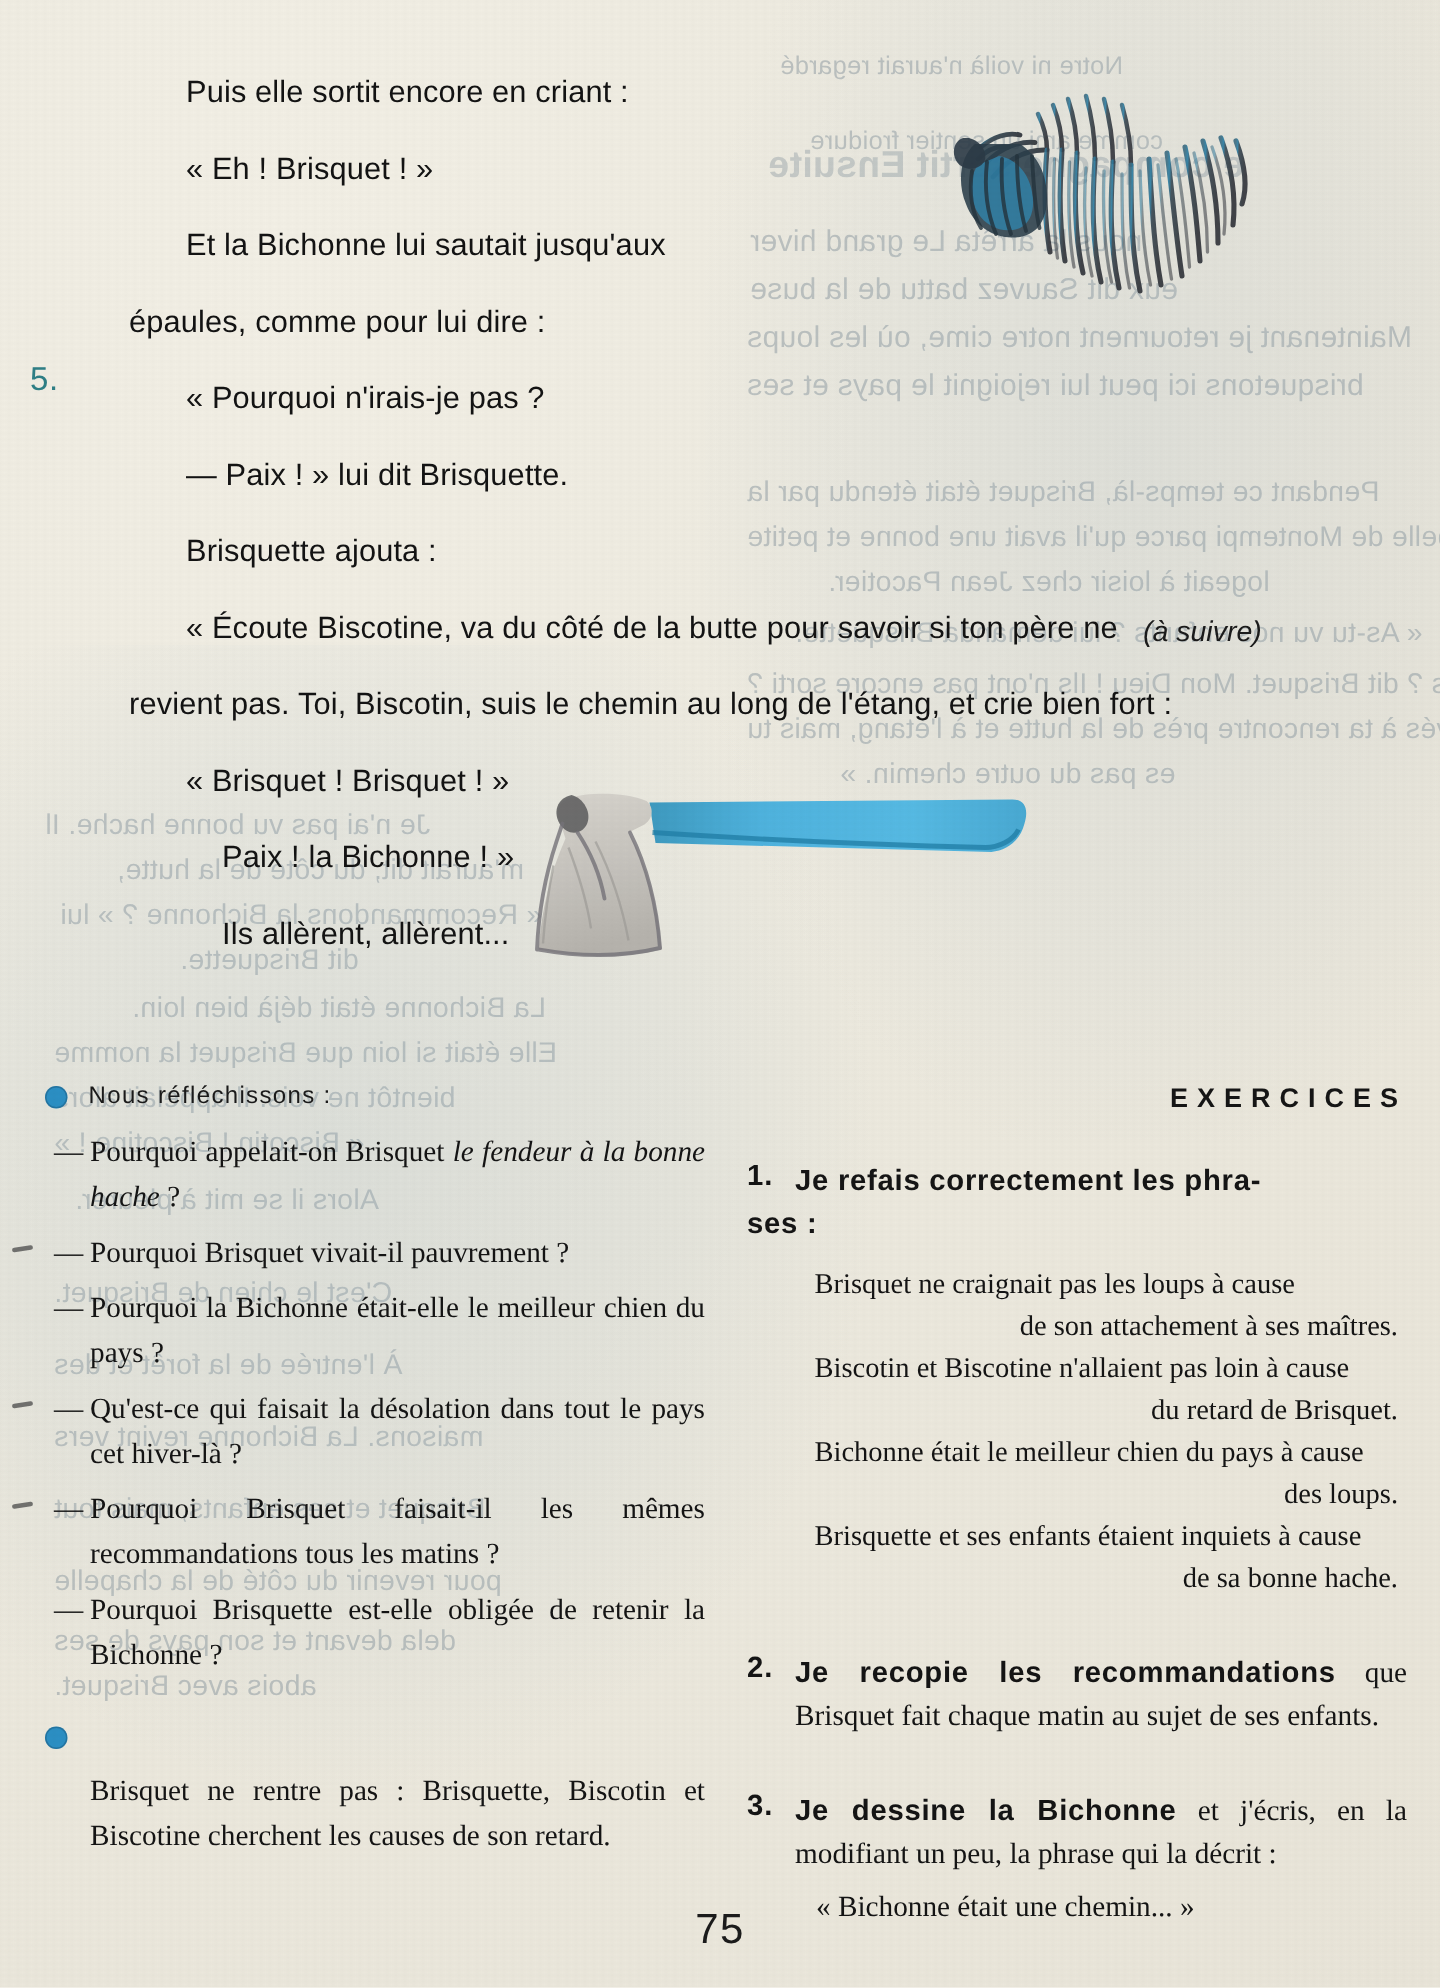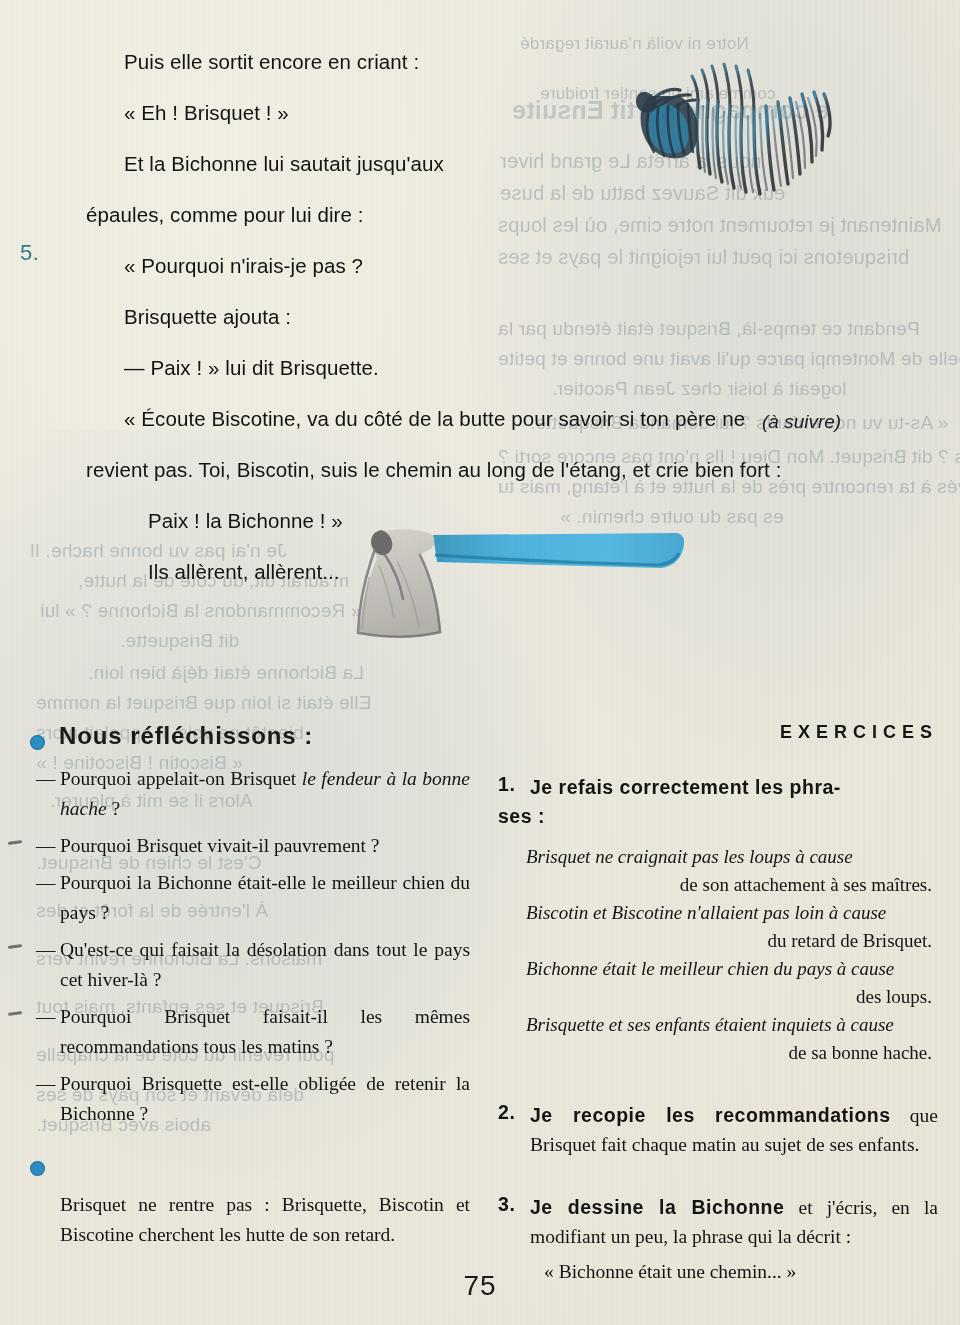--- a/index.html
+++ b/index.html
@@ -77,22 +77,22 @@
   
   #dog{position:absolute;left:632px;top:36px;width:225px;height:190px;}
   
   #axe{position:absolute;left:345px;top:515px;width:350px;height:125px;}
 
   
   .colL{position:absolute;left:30px;top:722px;width:440px;}
   .colR{position:absolute;left:498px;top:722px;width:440px;}
 
   .sechead{
-    display:flex;align-items:flex-end;gap:14px;
-    font-weight:bold;font-size:24px;letter-spacing:.9px;
+    display:flex;align-items:center;gap:14px;
+    font-weight:normal;font-size:16px;letter-spacing:.9px;
     color:#1a1a1a;margin:0 0 14px 0;
   }
   .bullet{
     width:15px;height:15px;border-radius:50%;
     background:#2b8fc4;
     box-shadow:0 0 0 1px rgba(20,70,100,.35) inset;
     flex:0 0 auto;
   }
   .qlist{margin:0;padding:0;list-style:none;
     font-family:"Liberation Serif", serif;
@@ -126,21 +126,21 @@
   }
   .ex-title-line{
     font-family:"Liberation Sans", sans-serif;
     font-weight:bold;font-size:19.5px;line-height:29px;letter-spacing:.5px;
   }
   .ex1lines{
     font-family:"Liberation Serif", serif;
     font-size:19px;line-height:28px;color:#141414;
     margin-top:12px;padding-left:28px;
   }
-  .ex1lines .it{font-style:italic;display:block;}
+  .ex1lines .it{display:block;margin-left:17px;}
   .ex1lines .ro{font-style:normal;display:block;text-align:right;padding-right:6px;}
   .quoteline{
     font-family:"Liberation Serif", serif;
     font-size:19.5px;line-height:29px;padding-left:46px;margin-top:6px;color:#141414;
   }
   .mixed{
     font-family:"Liberation Serif", serif;
     font-size:19.5px;line-height:29px;color:#141414;
     text-align:justify;text-align-last:left;
   }
@@ -308,24 +308,25 @@
   </svg>
 
   <div class="num5">5.</div>
 
   <div class="story">
     <p class="ind1">Puis elle sortit encore en criant :</p>
     <p class="ind1">« Eh ! Brisquet ! »</p>
     <p class="ind1" style="padding-left:38px;">Et la Bichonne lui sautait jusqu'aux</p>
     <p>épaules, comme pour lui dire :</p>
     <p class="ind1">« Pourquoi n'irais-je pas ?</p>
+    <p class="ind1">— Paix ! » lui dit Brisquette.</p>
     <p class="ind1" style="margin-top:12px;">Brisquette ajouta :</p>
-    <p class="ind1">— Paix ! » lui dit Brisquette.</p>
     <p class="ind1" style="margin-top:6px;">« Écoute Biscotine, va du côté de la butte pour savoir si ton père ne</p>
     <p>revient pas. Toi, Biscotin, suis le chemin au long de l'étang, et crie bien fort :</p>
+    <p class="ind1">« Brisquet ! Brisquet ! »</p>
     <p class="ind2" style="padding-left:62px;">Paix ! la Bichonne ! »</p>
     <p class="ind2" style="padding-left:62px;">Ils allèrent, allèrent...</p>
   </div>
   <div class="asuivre">(à suivre)</div>
 
   <div class="colL">
 
     <div class="sechead">
       <span class="bullet"></span>
       <span>Nous réfléchissons :</span>
@@ -358,21 +359,21 @@
       <li>
         <span class="dash">—</span>
         <span>Pourquoi Brisquette est-elle obligée de retenir la Bichonne ?</span>
       </li>
     </ul>
 
     <div class="sechead" style="margin-top:32px;">
       <span class="bullet"></span>
     </div>
 
-    <p class="para" style="margin-top:14px;">Brisquet ne rentre pas : Brisquette, Biscotin et Biscotine cherchent les hutte de son retard.</p>
+    <p class="para" style="margin-top:14px;">Brisquet ne rentre pas : Brisquette, Biscotin et Biscotine cherchent les causes de son retard.</p>
   </div>
 
   <div class="colR">
 
     <div class="exhead">EXERCICES</div>
 
     <div class="ex exwrap">
       <span class="exnum exnumabs">1.</span>
       <div class="ex-title-line">Je refais correctement les phra-</div>
       <div class="ex-title-line" style="margin-left:-32px;">ses :</div>

